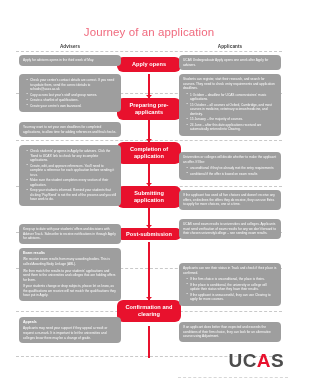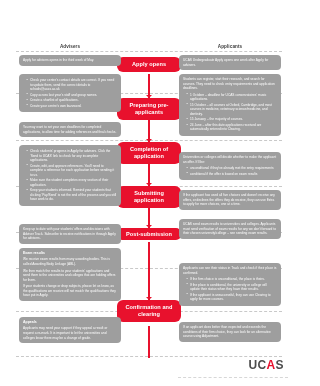--- a/index.html
+++ b/index.html
@@ -127,39 +127,40 @@
     width: 0; height: 0;
     border-left: 3.2px solid transparent;
     border-right: 3.2px solid transparent;
     border-top: 3.6px solid #e8112d;
   }
 
   
   .logo {
     position: absolute;
     right: 14px; bottom: 14px;
-    font-size: 12px;
+    font-size: 19px;
     font-weight: bold;
     color: #4d4d4d;
     letter-spacing: .4px;
     font-family: "Liberation Sans", sans-serif;
   }
   .logo .a { color: #e8112d; }
   .logo-rule {
     position: absolute;
     right: 10px; bottom: 8px;
     width: 110px; height: 0;
     border-top: 1px dashed #d7d7d7;
   }
 </style>
 </head>
 <body>
 
 <div id="poster">
 
+  <div class="title">Journey of an application</div>
 
   <div class="col-head advisers">Advisers</div>
   <div class="col-head applicants">Applicants</div>
 
   <div class="lane-line" style="top:51px;"></div>
   <div class="lane-line" style="top:93px;"></div>
   <div class="lane-line" style="top:140px;"></div>
   <div class="lane-line" style="top:186px;"></div>
   <div class="lane-line" style="top:232px;"></div>
   <div class="lane-line" style="top:268px;"></div>

